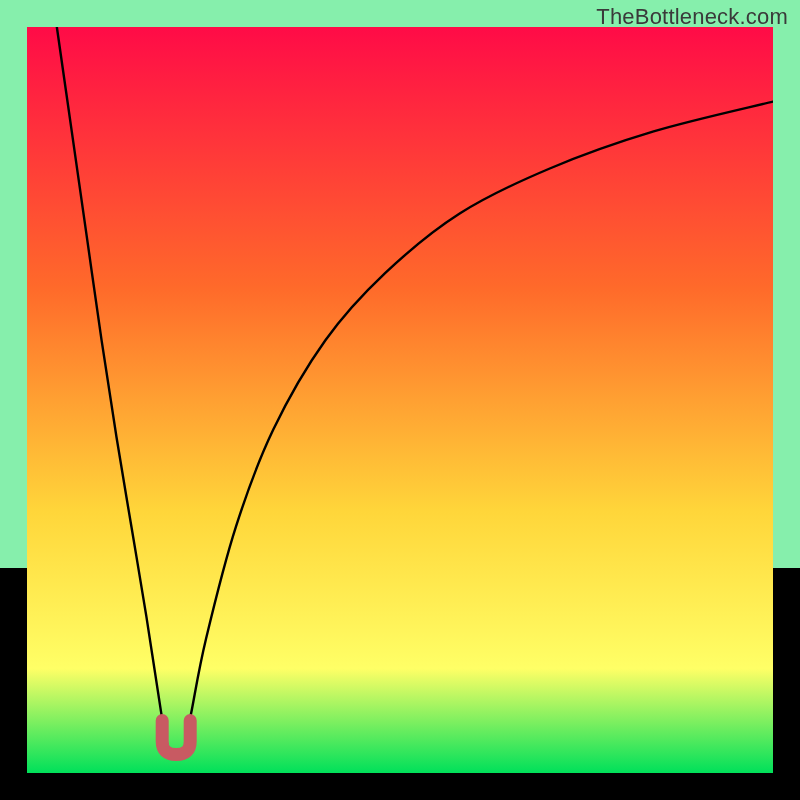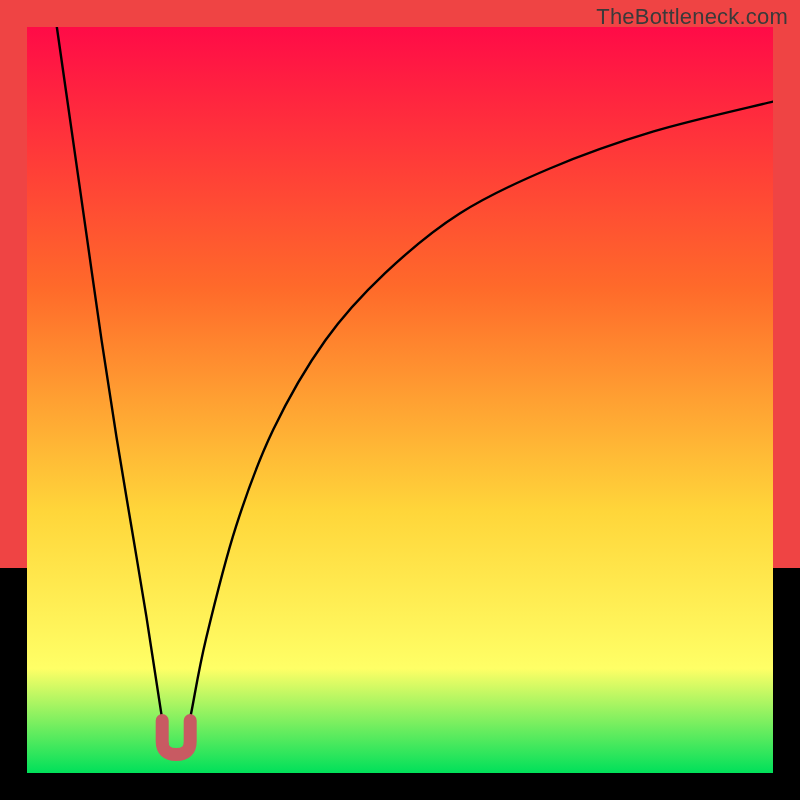--- a/index.html
+++ b/index.html
@@ -8,21 +8,21 @@
     width: 800px;
     height: 800px;
     overflow: hidden;
     background: #000;
     font-family: Arial, Helvetica, sans-serif;
   }
   .frame {
     position: absolute;
     left: 0; top: 0;
     width: 800px; height: 568px;
-    background: #ef4444;
+    background: #86efac;
   }
   .plot-area {
     position: absolute;
     left: 27px;
     top: 27px;
     width: 746px;
     height: 746px;
     overflow: hidden;
   }
   .watermark {

